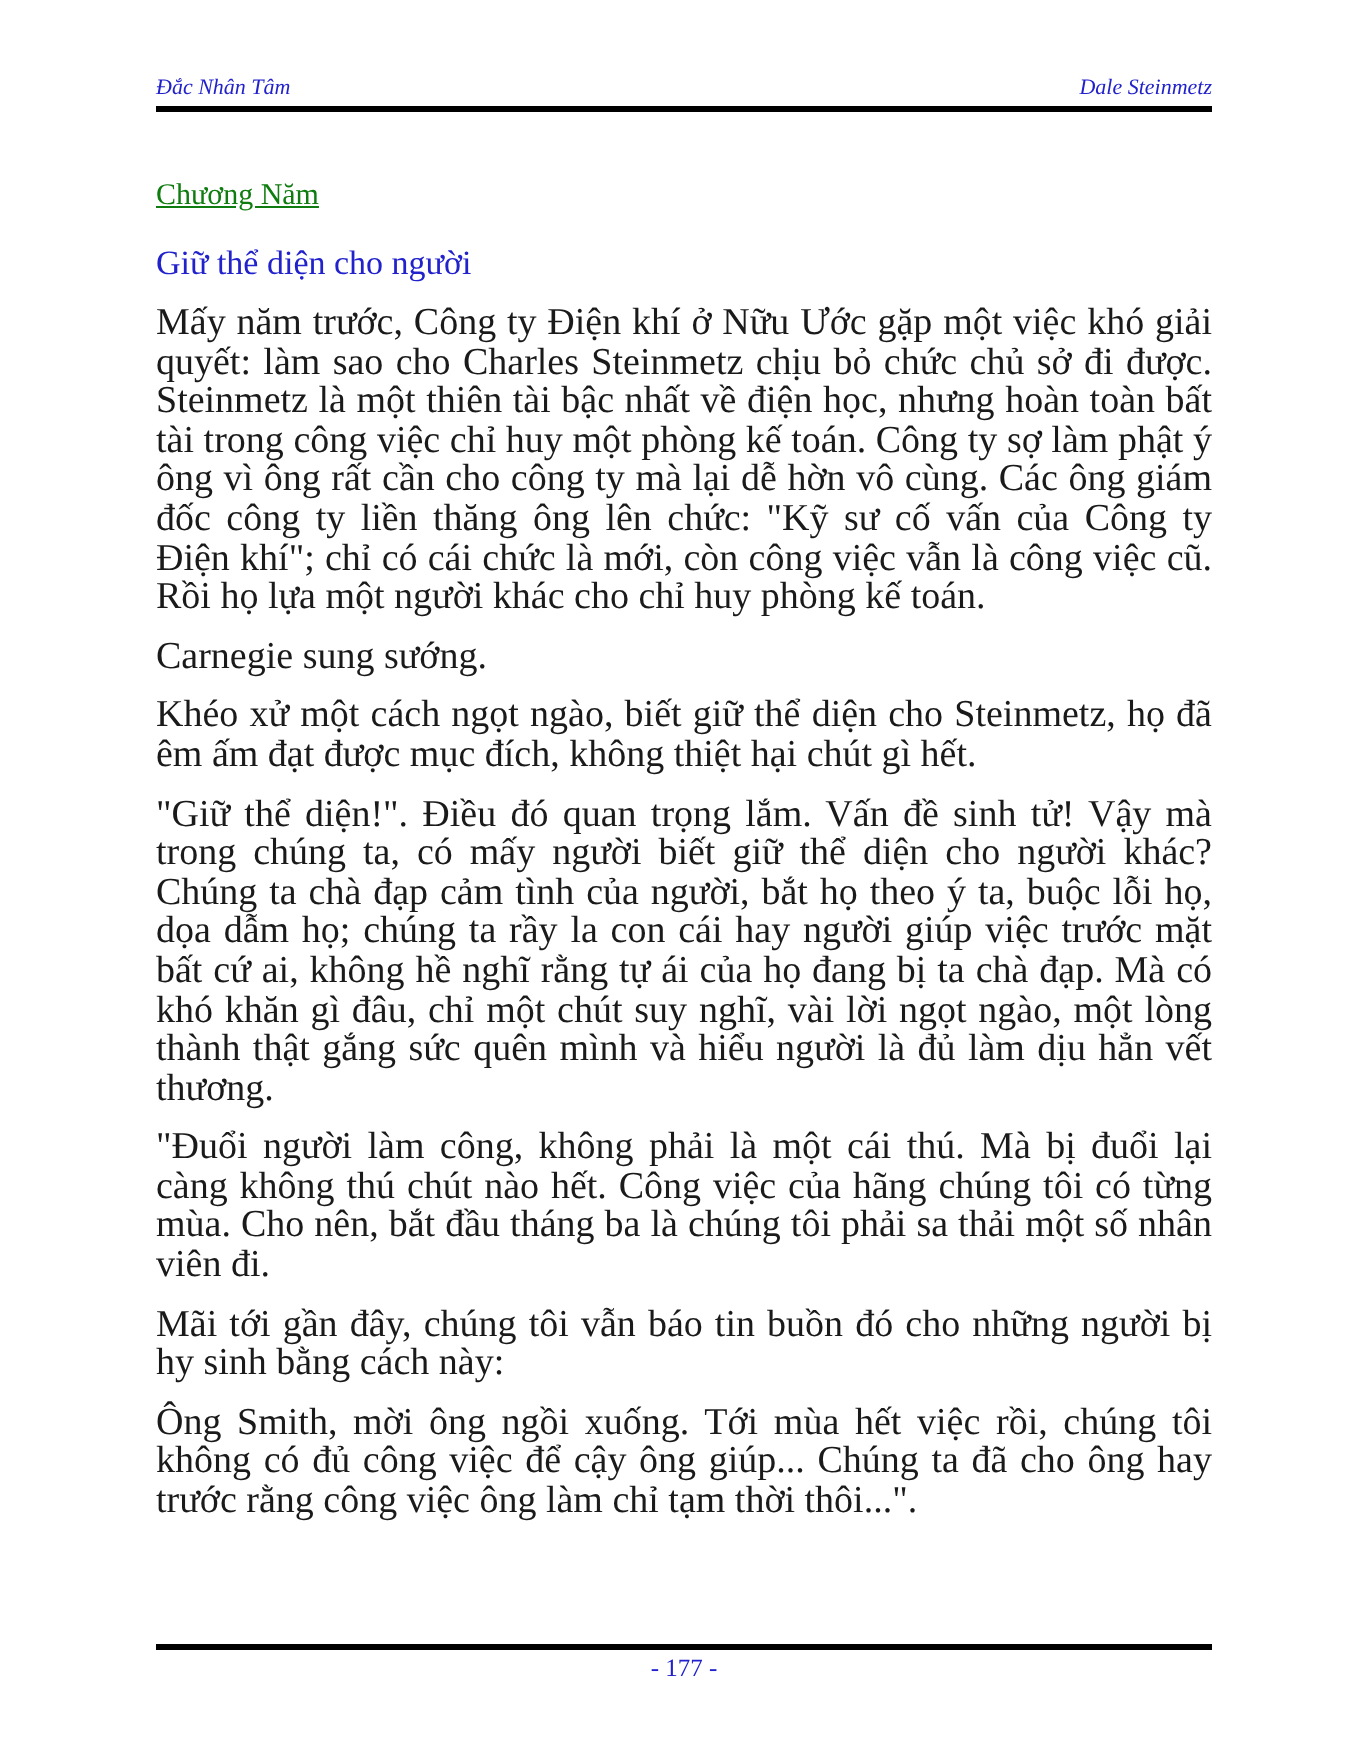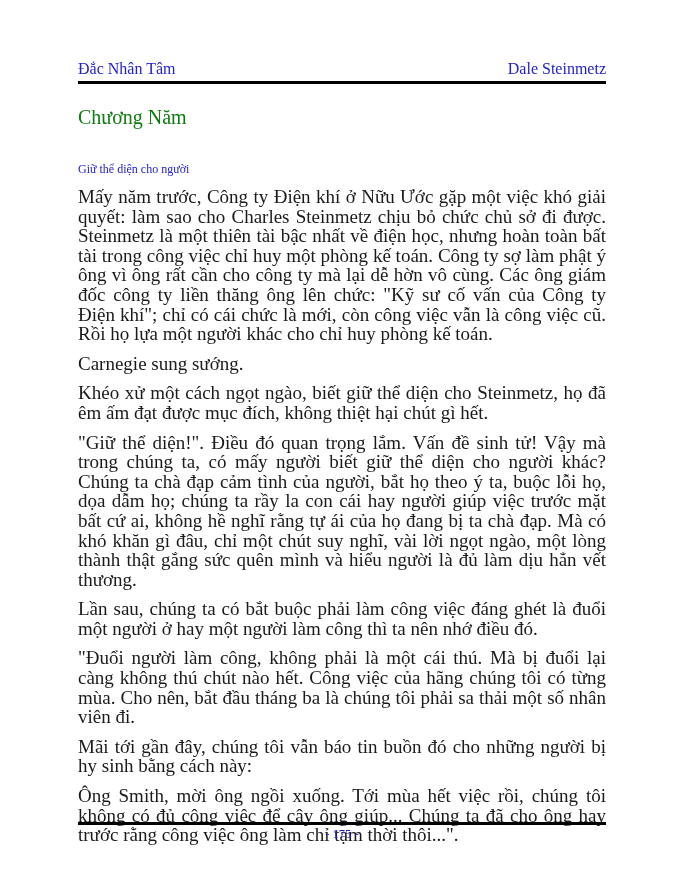--- a/index.html
+++ b/index.html
@@ -20,39 +20,41 @@
   .content {
     position: absolute;
     left: 78px;
     right: 74px;
     top: 0;
   }
   .header {
     display: flex;
     justify-content: space-between;
     align-items: baseline;
-    padding-top: 60px;
-    font-size: 16px;
+    padding-top: 38px;
+    font-size: 11px;
     color: var(--accent-blue, #2222cc);
+    font-style: italic;
   }
   .rule {
     border: 0;
     border-bottom: 3px solid #000000;
     height: 0;
   }
   .header-rule { margin-top: 3px; }
   h1.chapter-title {
-    margin: 22px 0 0 0;
-    font-size: 20px;
+    margin: 34px 0 0 0;
+    font-size: 15px;
     font-weight: normal;
     color: var(--accent-green, #0e7c0e);
+    text-decoration: underline;
   }
   h2.section-title {
-    margin: 33px 0 0 0;
-    font-size: 12px;
+    margin: 15px 0 0 0;
+    font-size: 17px;
     font-weight: normal;
     color: var(--accent-blue, #2222cc);
   }
   .body-text {
     margin-top: 6px;
     font-size: 19px;
     line-height: 19.6px;
     text-align: justify;
   }
   .body-text p {
@@ -85,24 +87,23 @@
 
     <h1 class="chapter-title">Chương Năm</h1>
 
     <h2 class="section-title">Giữ thể diện cho người</h2>
 
     <div class="body-text">
       <p>Mấy năm trước, Công ty Điện khí ở Nữu Ước gặp một việc khó giải quyết: làm sao cho Charles Steinmetz chịu bỏ chức chủ sở đi được. Steinmetz là một thiên tài bậc nhất về điện học, nhưng hoàn toàn bất tài trong công việc chỉ huy một phòng kế toán. Công ty sợ làm phật ý ông vì ông rất cần cho công ty mà lại dễ hờn vô cùng. Các ông giám đốc công ty liền thăng ông lên chức: "Kỹ sư cố vấn của Công ty Điện khí"; chỉ có cái chức là mới, còn công việc vẫn là công việc cũ. Rồi họ lựa một người khác cho chỉ huy phòng kế toán.</p>
       <p>Carnegie sung sướng.</p>
       <p>Khéo xử một cách ngọt ngào, biết giữ thể diện cho Steinmetz, họ đã êm ấm đạt được mục đích, không thiệt hại chút gì hết.</p>
       <p>"Giữ thể diện!". Điều đó quan trọng lắm. Vấn đề sinh tử! Vậy mà trong chúng ta, có mấy người biết giữ thể diện cho người khác? Chúng ta chà đạp cảm tình của người, bắt họ theo ý ta, buộc lỗi họ, dọa dẫm họ; chúng ta rầy la con cái hay người giúp việc trước mặt bất cứ ai, không hề nghĩ rằng tự ái của họ đang bị ta chà đạp. Mà có khó khăn gì đâu, chỉ một chút suy nghĩ, vài lời ngọt ngào, một lòng thành thật gắng sức quên mình và hiểu người là đủ làm dịu hẳn vết thương.</p>
-      <p>Lần sau, chúng ta có bắt buộc phải làm công việc đáng ghét là đuổi một người ở hay một người làm công thì ta nên nhớ điều đó.</p>
       <p>"Đuổi người làm công, không phải là một cái thú. Mà bị đuổi lại càng không thú chút nào hết. Công việc của hãng chúng tôi có từng mùa. Cho nên, bắt đầu tháng ba là chúng tôi phải sa thải một số nhân viên đi.</p>
       <p>Mãi tới gần đây, chúng tôi vẫn báo tin buồn đó cho những người bị hy sinh bằng cách này:</p>
       <p>Ông Smith, mời ông ngồi xuống. Tới mùa hết việc rồi, chúng tôi không có đủ công việc để cậy ông giúp... Chúng ta đã cho ông hay trước rằng công việc ông làm chỉ tạm thời thôi...".</p>
     </div>
   </div>
 
   <div class="footer">
     <div class="rule footer-rule"></div>
-    <div class="pagenum">- 175 -</div>
+    <div class="pagenum">- 177 -</div>
   </div>
 </div>
 
 </body></html>

